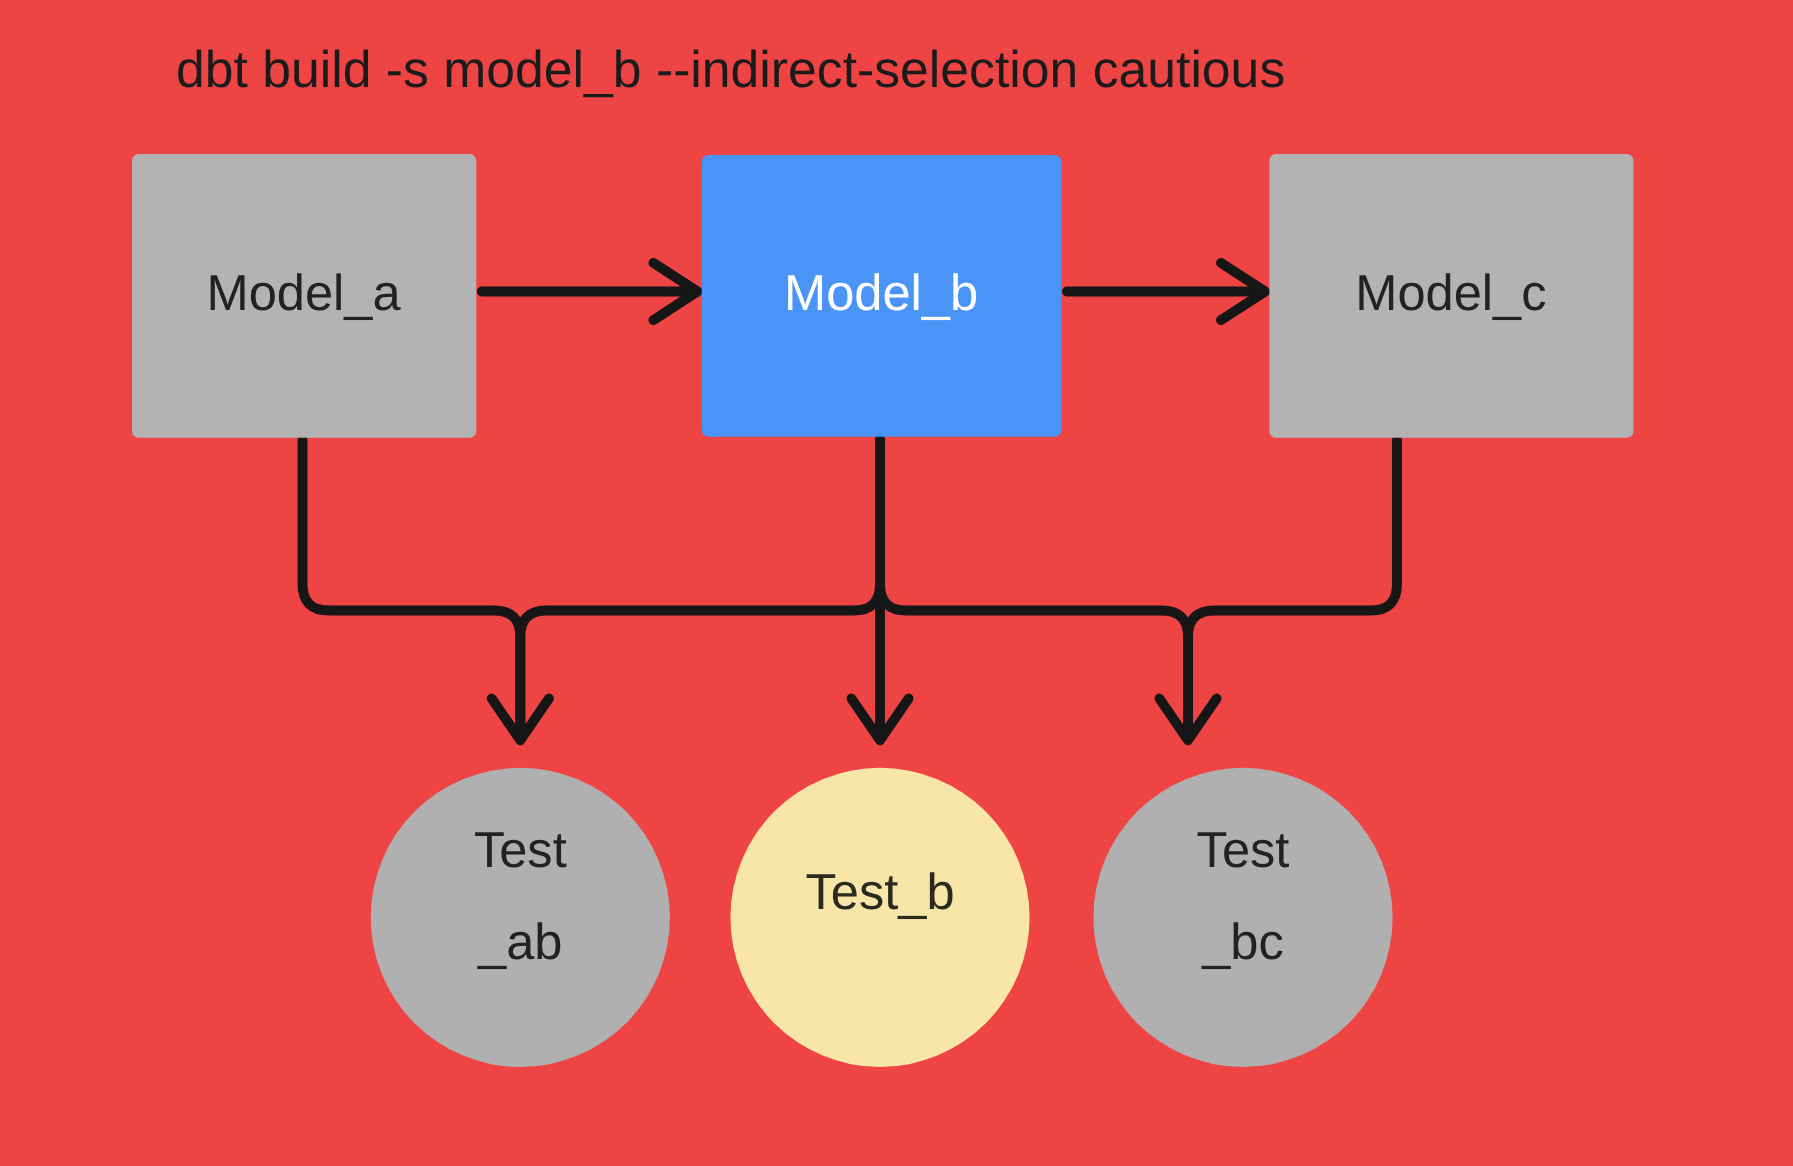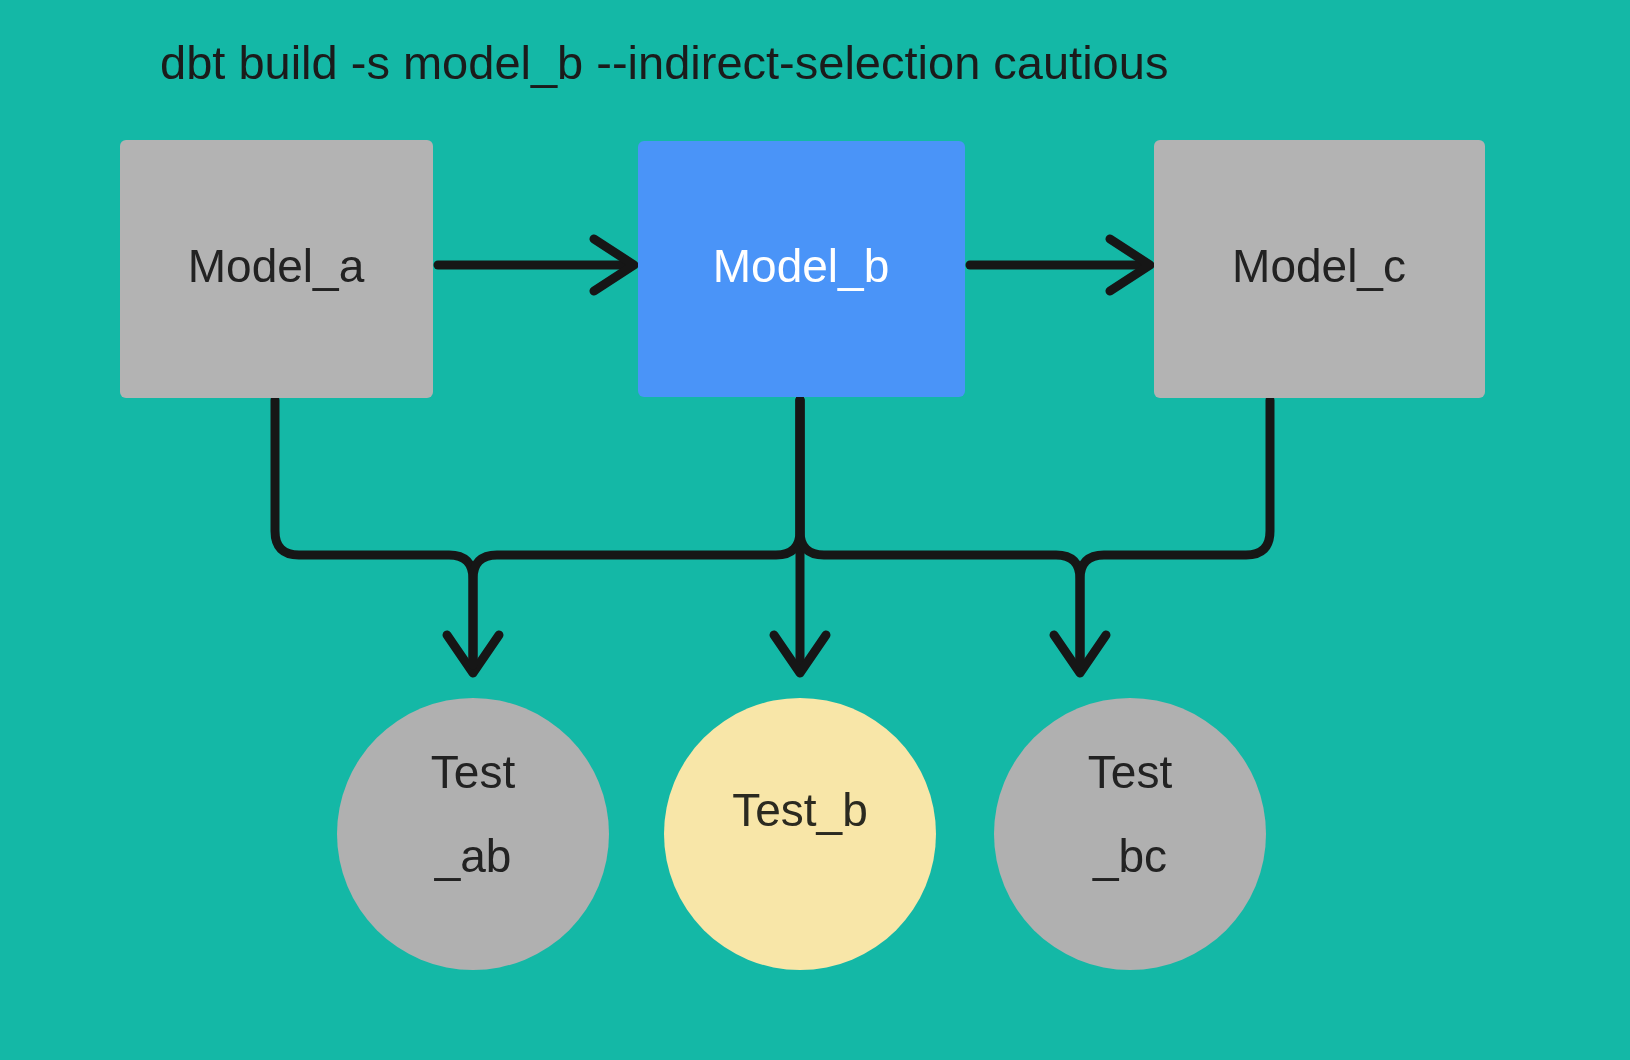--- a/index.html
+++ b/index.html
@@ -8,21 +8,21 @@
     padding: 0;
     background: #ffffff;
   }
   body {
     font-family: "Liberation Sans", sans-serif;
   }
   #canvas {
     position: relative;
     width: 1630px;
     height: 1060px;
-    background: #14b8a6;
+    background: #ef4444;
     overflow: hidden;
     text-decoration: underline;
   }
   #diagram-svg {
     position: absolute;
     left: 0;
     top: 0;
     width: 1630px;
     height: 1060px;
   }

